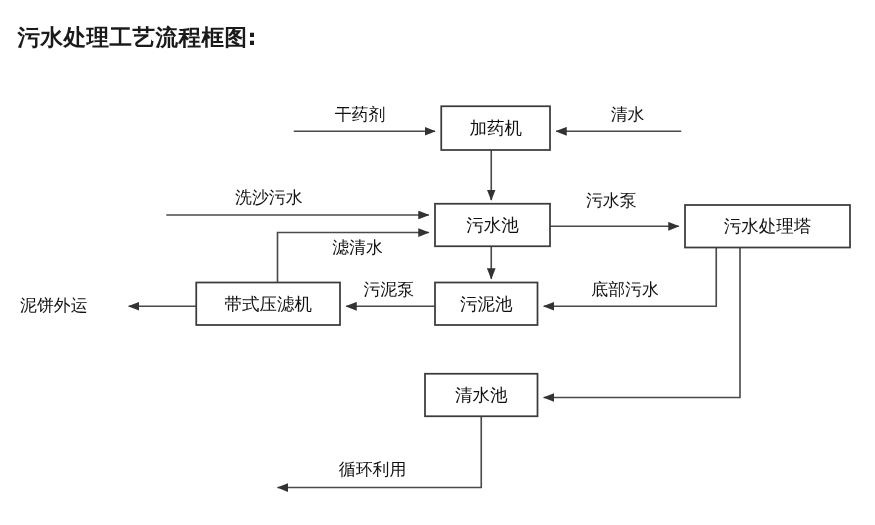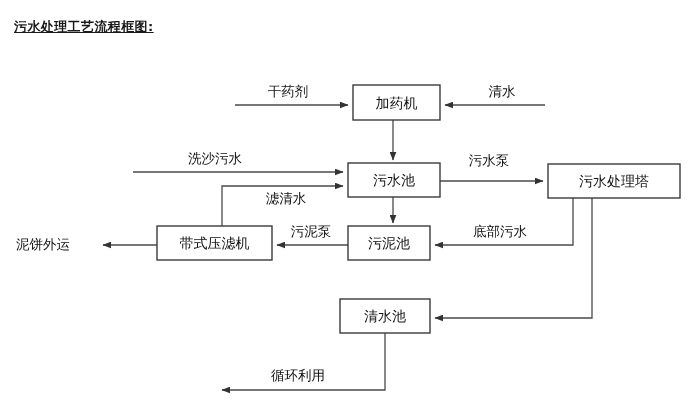--- a/index.html
+++ b/index.html
@@ -17,26 +17,25 @@
   }
   #diagram-root {
     position: relative;
     width: 700px;
     height: 420px;
   }
   #page-title {
     position: absolute;
     left: 14px;
     top: 18px;
-    font-size: 13px;
+    font-size: 18px;
     font-weight: bold;
     letter-spacing: 0.4px;
     color: #1a1a1a;
     white-space: nowrap;
-    text-decoration: underline;
   }
   svg#flow-canvas {
     position: absolute;
     left: 0;
     top: 0;
     width: 700px;
     height: 420px;
   }
   .node-box {
     fill: #ffffff;

